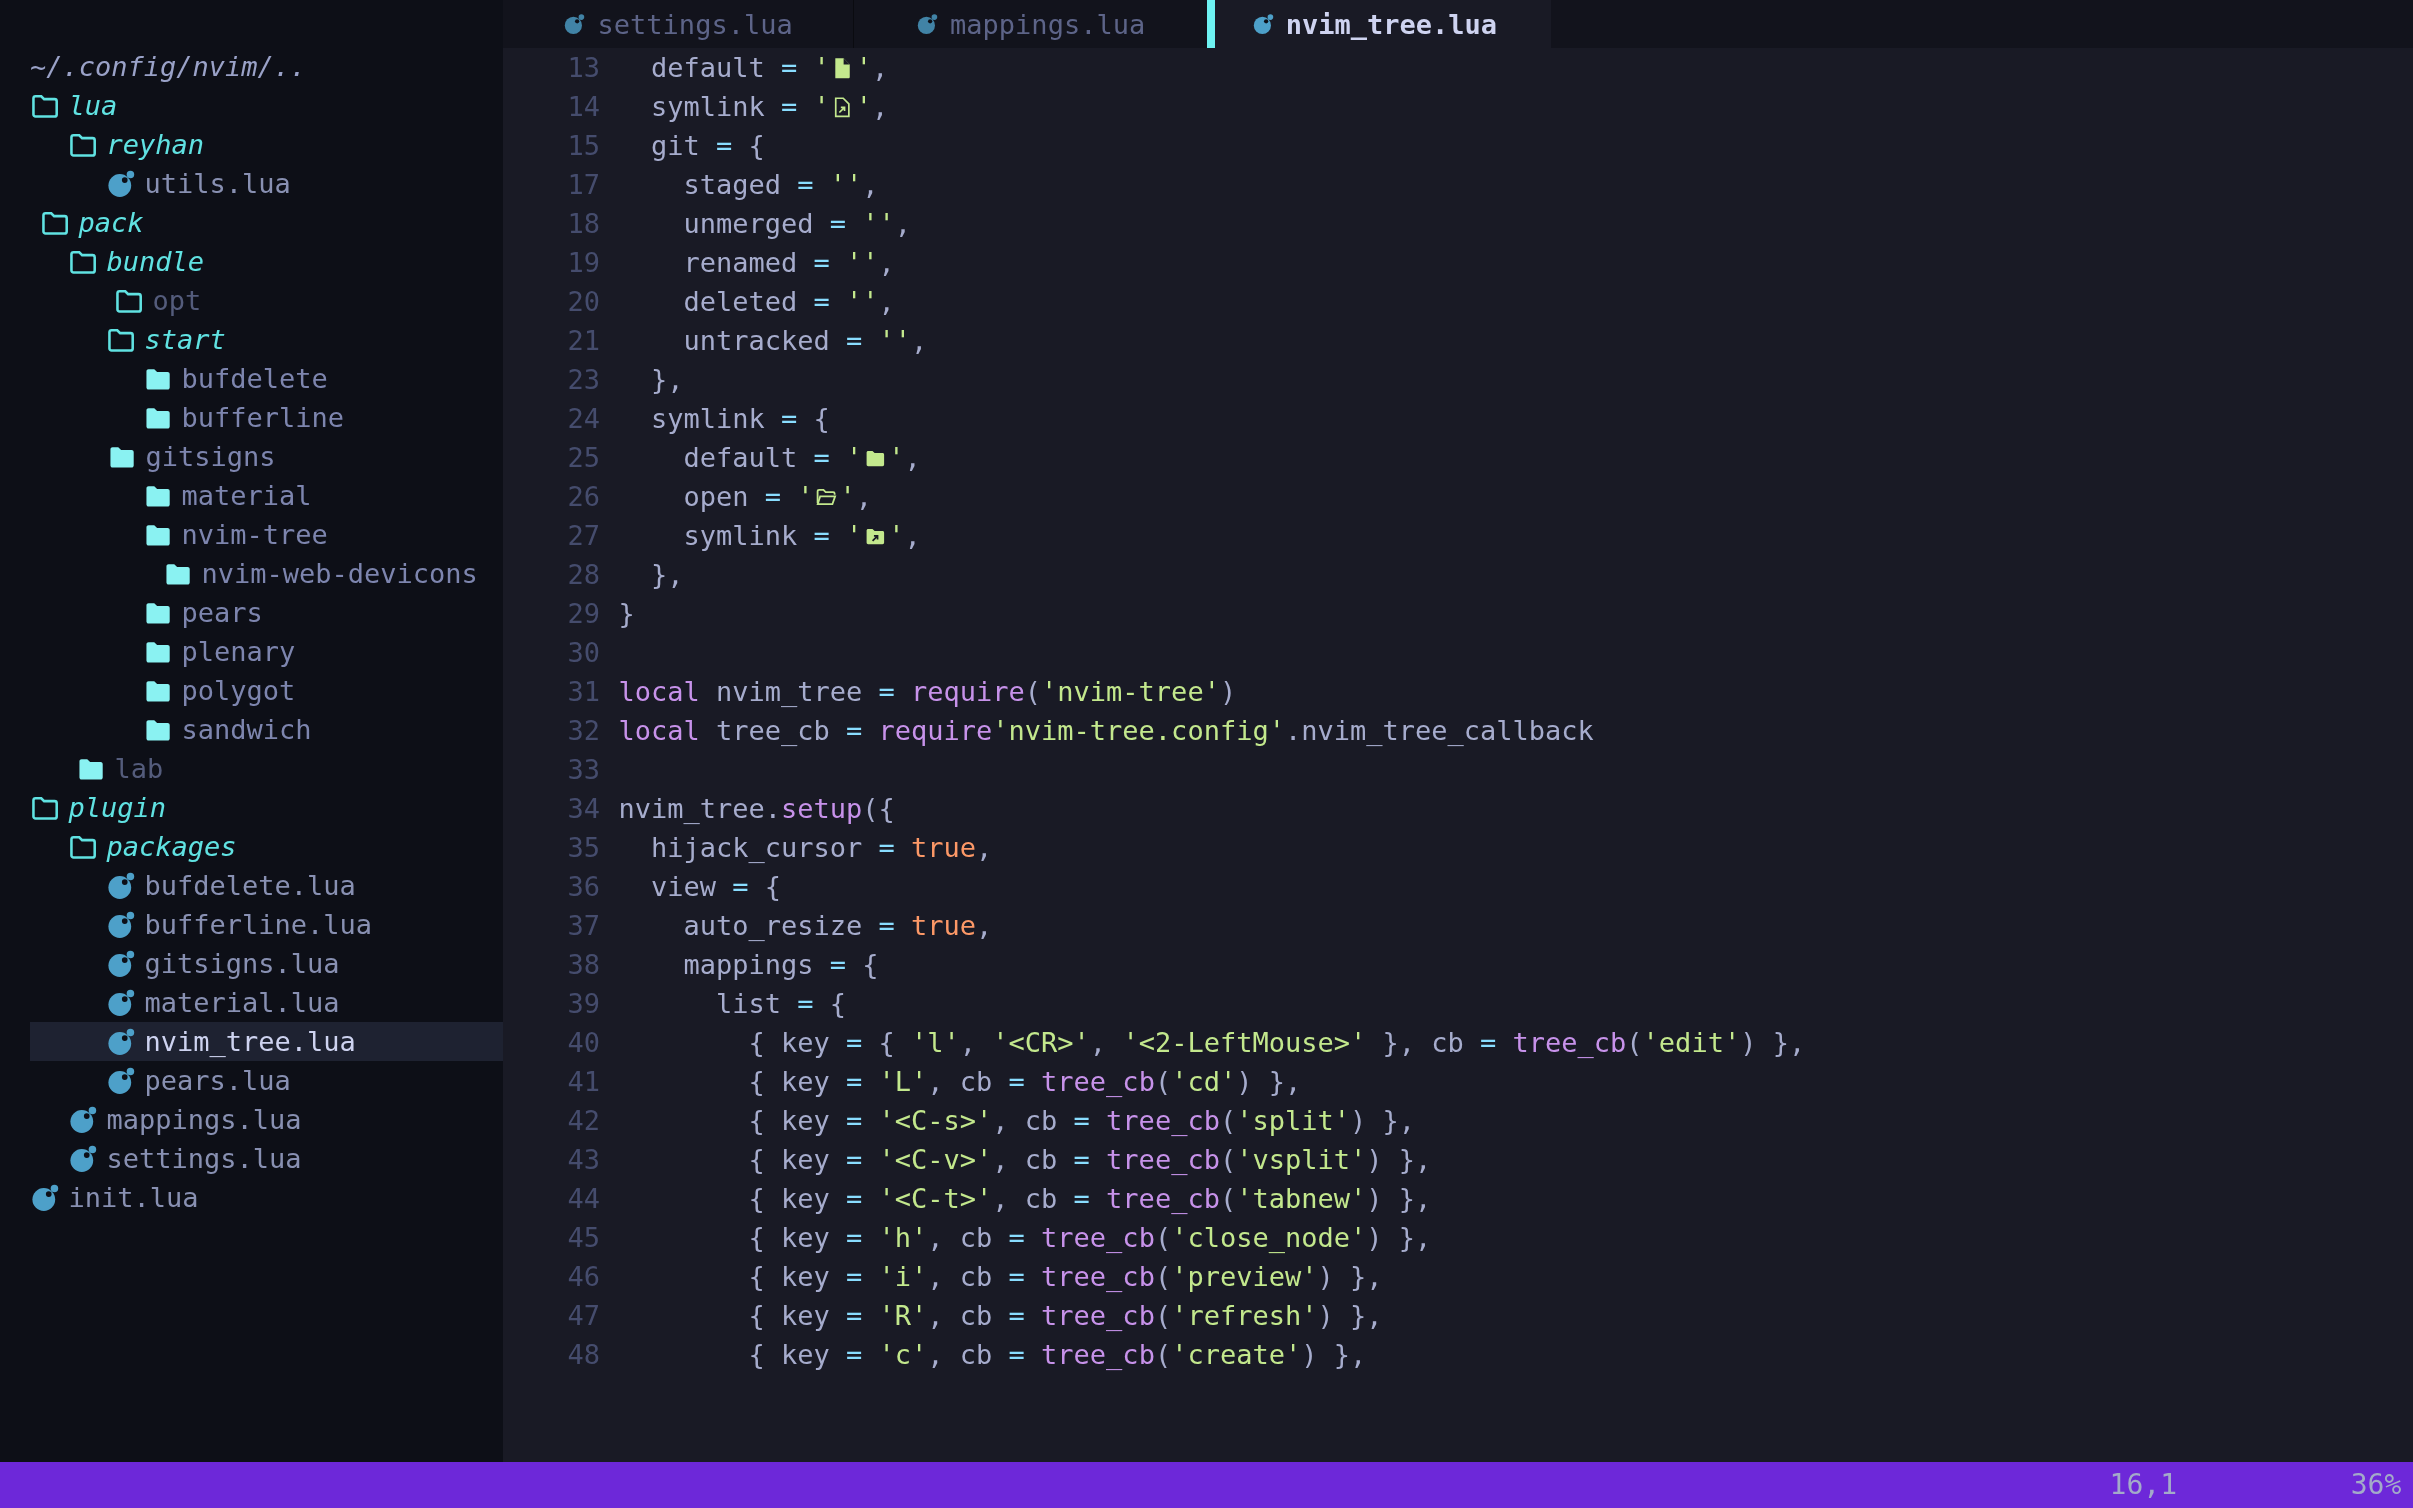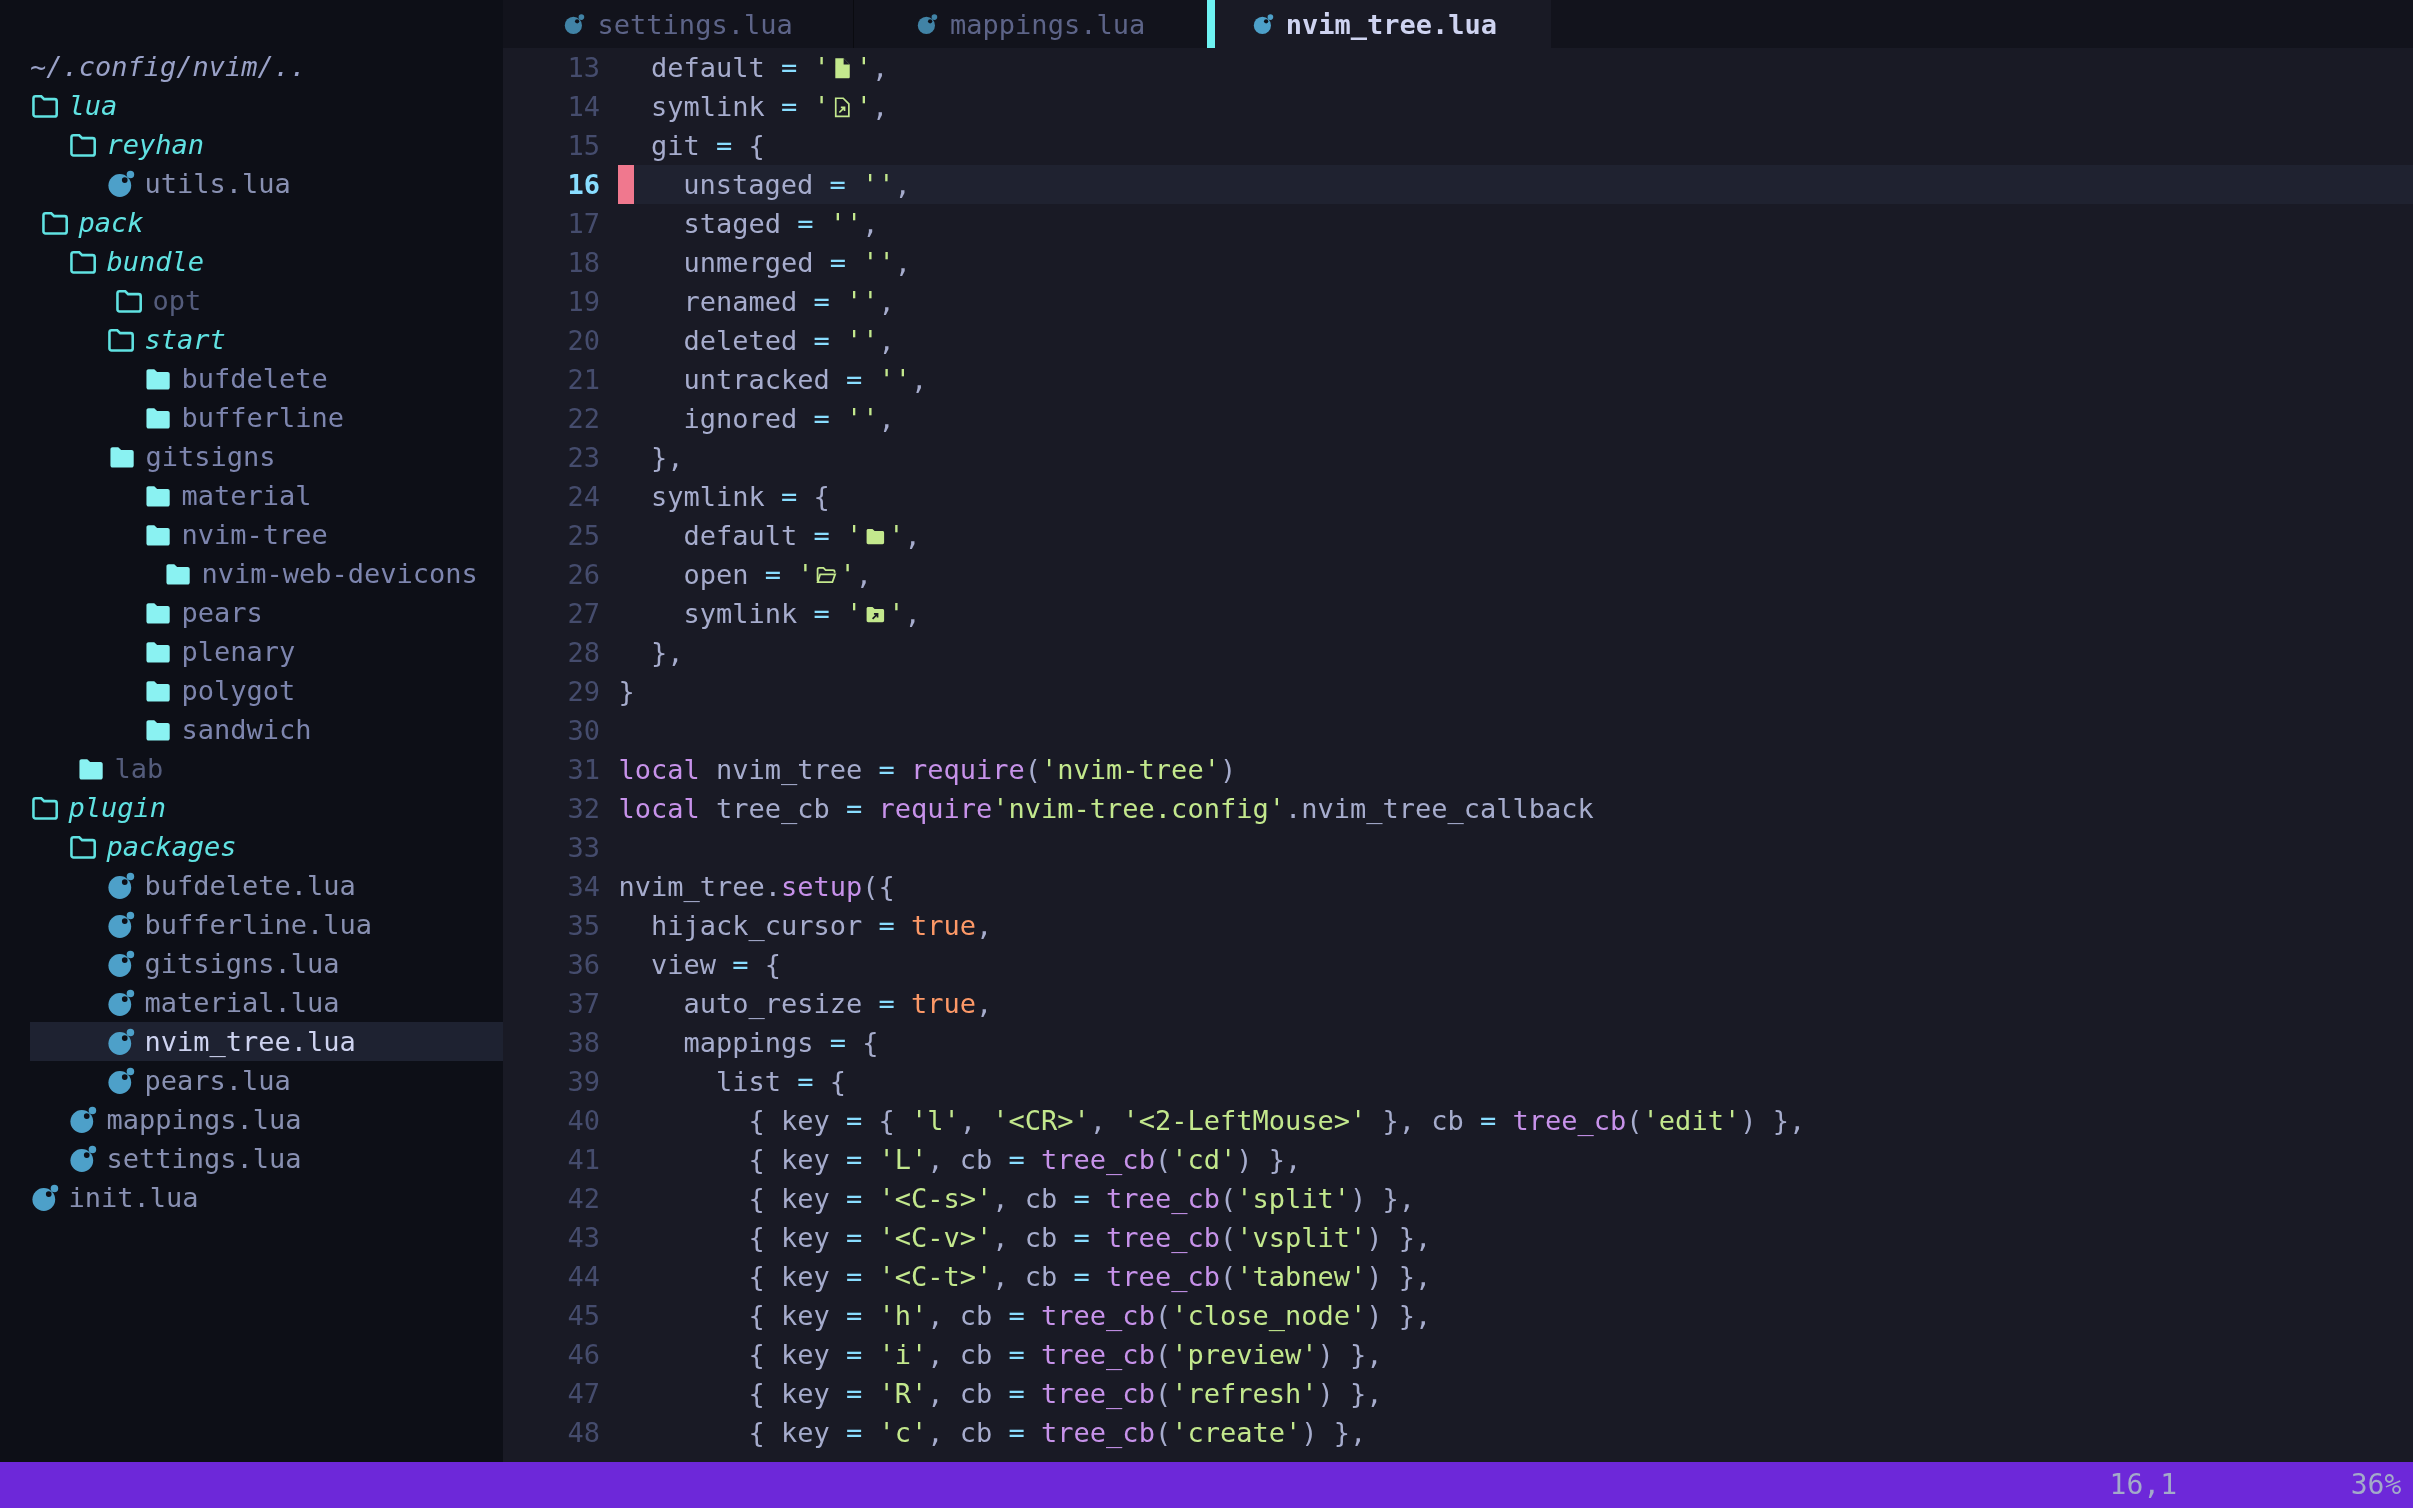--- a/index.html
+++ b/index.html
@@ -366,27 +366,25 @@
     <div class="code" id="code">
         <div class="cline"><span class="ln">13</span><span class="lt"><span class="sy-n">  default </span><span class="sy-o">=</span><span class="sy-n"> </span><span class="sy-s">'</span><span class="cicon"><svg viewBox="0 0 20 20">
                 <path d="M3.8 1.2h7.4l5.4 5.4v11.1c0 .6-.5 1.1-1.1 1.1H3.8z" fill="currentColor"></path>
                 <path d="M11.2 1.2v5.4h5.4z" fill="#191a25"></path>
               </svg></span><span class="sy-s">'</span><span class="sy-n">,</span></span></div>
         <div class="cline"><span class="ln">14</span><span class="lt"><span class="sy-n">  symlink </span><span class="sy-o">=</span><span class="sy-n"> </span><span class="sy-s">'</span><span class="cicon"><svg viewBox="0 0 20 20">
                 <path d="M4.2 2h6.6l5 5v11H4.2z" fill="none" stroke="currentColor" stroke-width="1.5"></path>
                 <path d="M7.4 14.6 12 10m0 3.3V10H8.7" fill="none" stroke="currentColor" stroke-width="1.5"></path>
               </svg></span><span class="sy-s">'</span><span class="sy-n">,</span></span></div>
         <div class="cline"><span class="ln">15</span><span class="lt"><span class="sy-n">  git </span><span class="sy-o">=</span><span class="sy-n"> {</span></span></div>
-        <div class="cline cur"><span class="ln">16</span><span class="lt"><span class="cursor-block"></span><span class="sy-n">   unstaged </span><span class="sy-o">=</span><span class="sy-n"> </span><span class="sy-s">''</span><span class="sy-n">,</span></span></div>
         <div class="cline"><span class="ln">17</span><span class="lt"><span class="sy-n">    staged </span><span class="sy-o">=</span><span class="sy-n"> </span><span class="sy-s">''</span><span class="sy-n">,</span></span></div>
         <div class="cline"><span class="ln">18</span><span class="lt"><span class="sy-n">    unmerged </span><span class="sy-o">=</span><span class="sy-n"> </span><span class="sy-s">''</span><span class="sy-n">,</span></span></div>
         <div class="cline"><span class="ln">19</span><span class="lt"><span class="sy-n">    renamed </span><span class="sy-o">=</span><span class="sy-n"> </span><span class="sy-s">''</span><span class="sy-n">,</span></span></div>
         <div class="cline"><span class="ln">20</span><span class="lt"><span class="sy-n">    deleted </span><span class="sy-o">=</span><span class="sy-n"> </span><span class="sy-s">''</span><span class="sy-n">,</span></span></div>
         <div class="cline"><span class="ln">21</span><span class="lt"><span class="sy-n">    untracked </span><span class="sy-o">=</span><span class="sy-n"> </span><span class="sy-s">''</span><span class="sy-n">,</span></span></div>
-        <div class="cline"><span class="ln">22</span><span class="lt"><span class="sy-n">    ignored </span><span class="sy-o">=</span><span class="sy-n"> </span><span class="sy-s">''</span><span class="sy-n">,</span></span></div>
         <div class="cline"><span class="ln">23</span><span class="lt"><span class="sy-n">  },</span></span></div>
         <div class="cline"><span class="ln">24</span><span class="lt"><span class="sy-n">  symlink </span><span class="sy-o">=</span><span class="sy-n"> {</span></span></div>
         <div class="cline"><span class="ln">25</span><span class="lt"><span class="sy-n">    default </span><span class="sy-o">=</span><span class="sy-n"> </span><span class="sy-s">'</span><span class="cicon"><svg viewBox="0 0 20 20">
                 <path d="M2.3 15.6V4.9c0-.8.6-1.4 1.4-1.4h3.8l1.9 1.9h7c.8 0 1.4.6 1.4 1.4v8.8c0 .8-.6 1.4-1.4 1.4H3.7c-.8 0-1.4-.6-1.4-1.4z" fill="currentColor"></path>
               </svg></span><span class="sy-s">'</span><span class="sy-n">,</span></span></div>
         <div class="cline"><span class="ln">26</span><span class="lt"><span class="sy-n">    open </span><span class="sy-o">=</span><span class="sy-n"> </span><span class="sy-s">'</span><span class="cicon"><svg viewBox="0 0 20 20">
                 <path d="M2.3 15.3V4.9c0-.8.6-1.4 1.4-1.4h3.8l1.9 1.9h6.6c.8 0 1.4.6 1.4 1.4v.9" fill="none" stroke="currentColor" stroke-width="1.6"></path>
                 <path d="M2.4 16.1l2.2-7h13.2l-2.4 7z" fill="none" stroke="currentColor" stroke-width="1.6"></path>
               </svg></span><span class="sy-s">'</span><span class="sy-n">,</span></span></div>
         <div class="cline"><span class="ln">27</span><span class="lt"><span class="sy-n">    symlink </span><span class="sy-o">=</span><span class="sy-n"> </span><span class="sy-s">'</span><span class="cicon"><svg viewBox="0 0 20 20">

